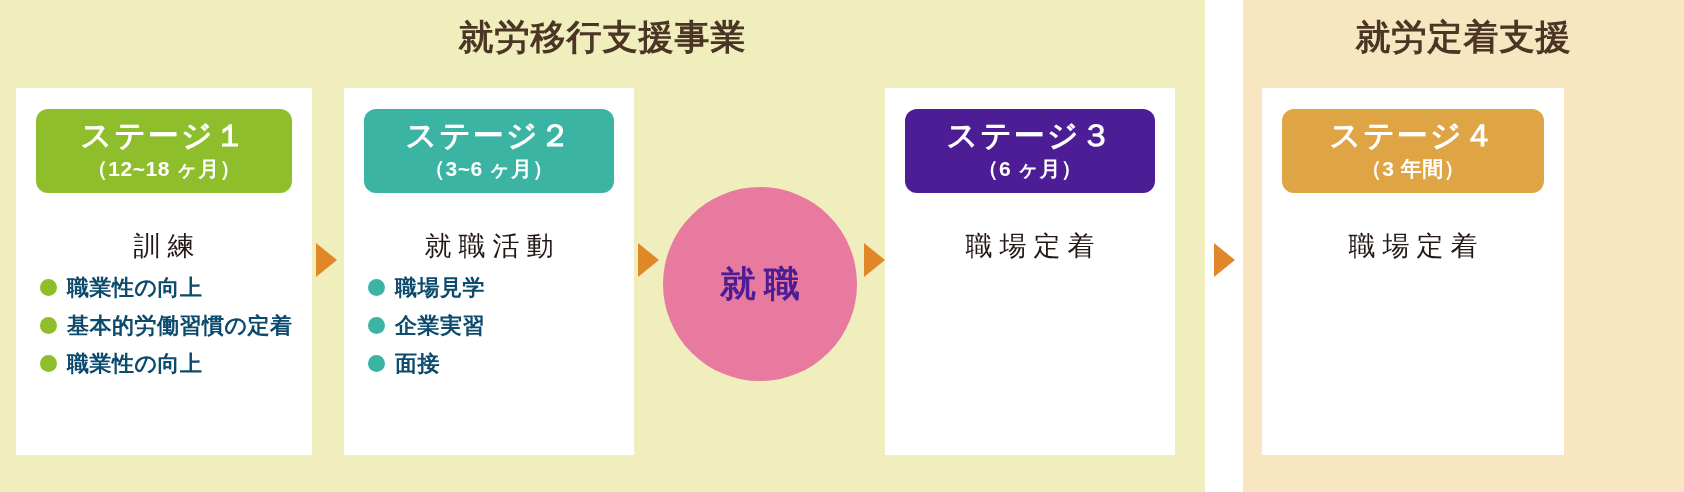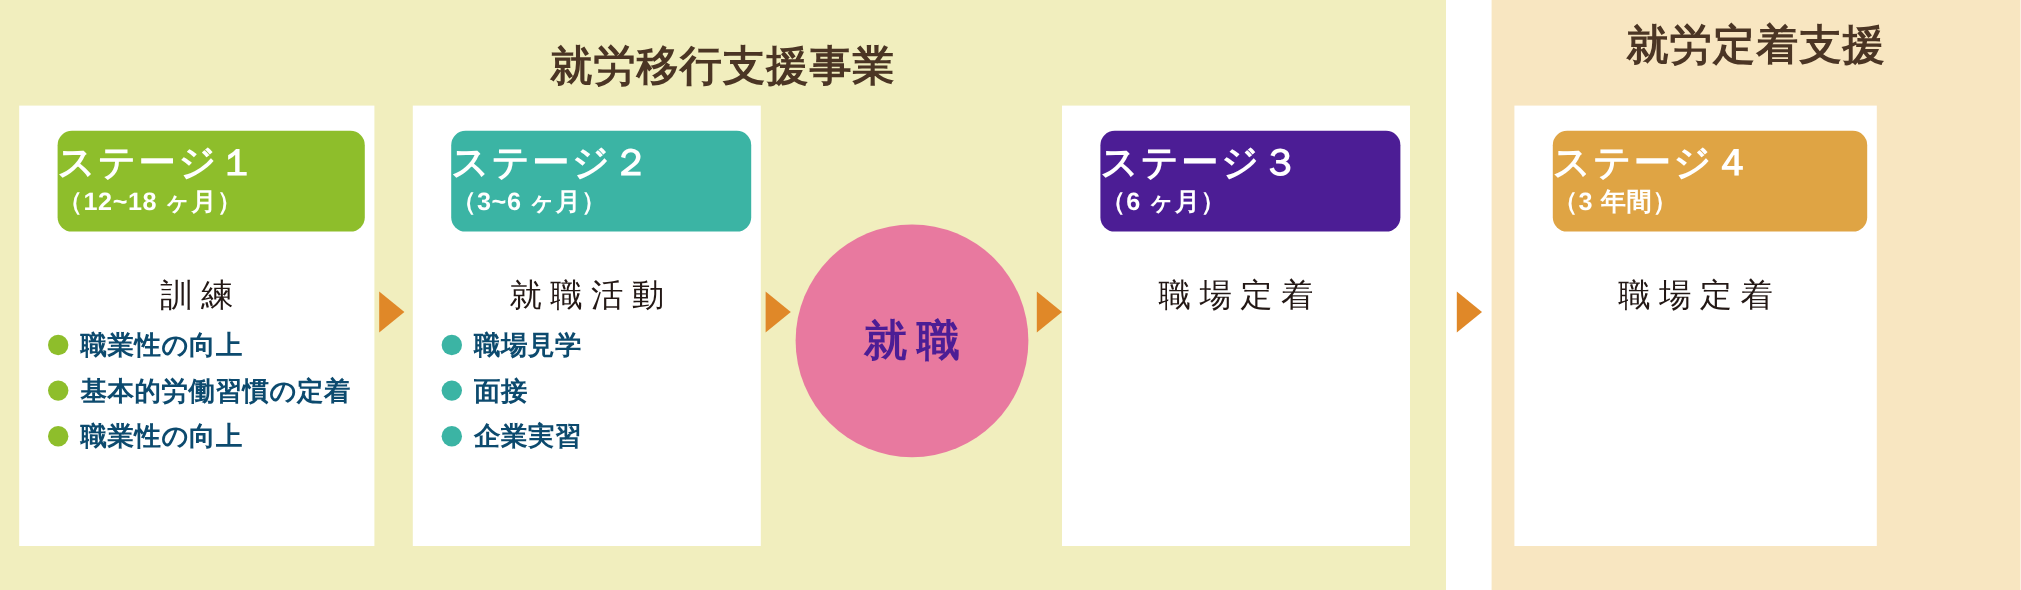--- a/index.html
+++ b/index.html
@@ -42,21 +42,20 @@
     font-size: 35px;
     font-weight: bold;
     color: #4B3524;
     letter-spacing: 1px;
     white-space: nowrap;
     text-align: center;
   }
   #heading-transition {
     left: 0;
     width: 1205px;
-    margin-top: 18px;
   }
   #heading-retention {
     left: 1243px;
     width: 441px;
   }
 
   
   .card {
     position: absolute;
     background: #ffffff;
@@ -70,23 +69,23 @@
   #card-stage4 { left: 1262px; width: 302px; }
 
   .stage-badge {
     position: absolute;
     left: 50%;
     transform: translateX(-50%);
     top: 21px;
     width: calc(100% - 40px);
     border-radius: 12px;
     color: #ffffff;
+    text-align: center;
     padding: 9px 0 11px 0;
     box-sizing: border-box;
-    margin-left: 12px;
   }
   .stage-badge .badge-title {
     display: block;
     font-size: 31px;
     font-weight: bold;
     letter-spacing: 2px;
     line-height: 1.15;
   }
   .stage-badge .badge-duration {
     display: block;
@@ -212,25 +211,25 @@
       <span class="badge-duration">（3~6 ヶ月）</span>
     </div>
     <div class="card-heading">就職活動</div>
     <ul class="bullet-list">
       <li class="bullet-item">
         <span class="bullet-dot" style="background:#3BB4A4"></span>
         <span class="bullet-text">職場見学</span>
       </li>
       <li class="bullet-item">
         <span class="bullet-dot" style="background:#3BB4A4"></span>
+        <span class="bullet-text">企業実習</span>
+      </li>
+      <li class="bullet-item">
+        <span class="bullet-dot" style="background:#3BB4A4"></span>
         <span class="bullet-text">面接</span>
-      </li>
-      <li class="bullet-item">
-        <span class="bullet-dot" style="background:#3BB4A4"></span>
-        <span class="bullet-text">企業実習</span>
       </li>
     </ul>
   </div>
 
   <div id="employment-circle">
     <span>就職</span>
   </div>
 
   <div class="card" id="card-stage3">
     <div class="stage-badge" style="background:#4c1d95">

